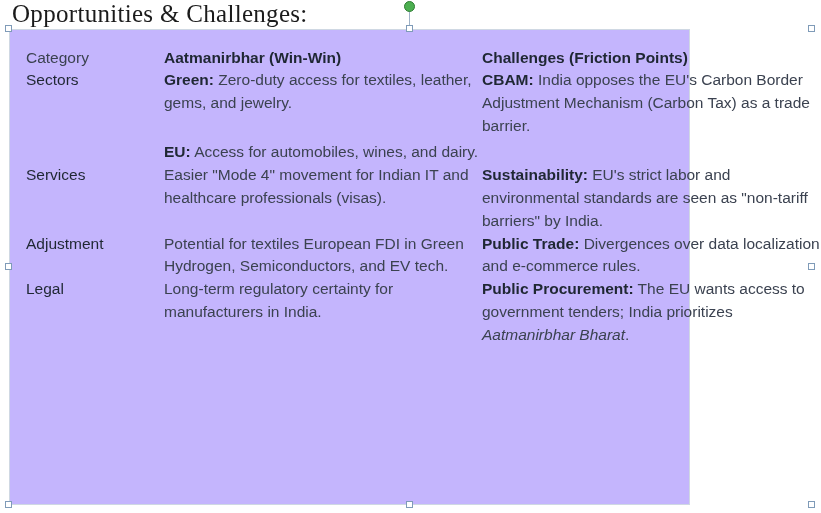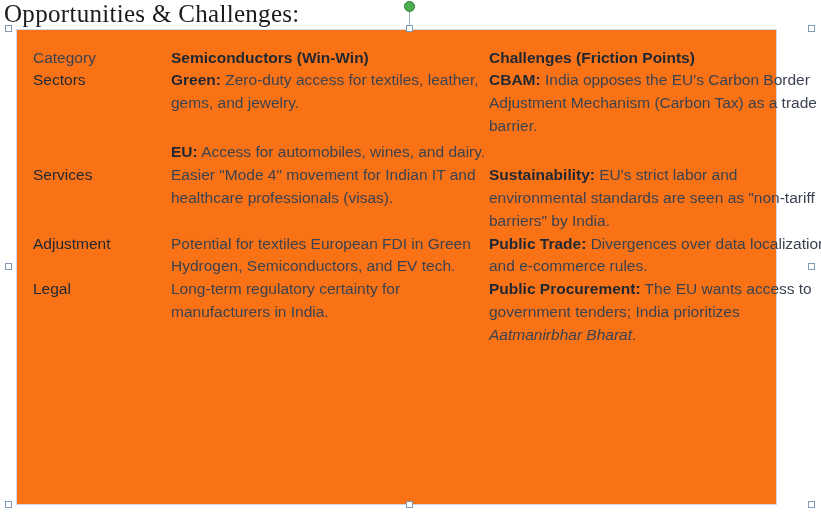--- a/index.html
+++ b/index.html
@@ -13,34 +13,34 @@
     font-family: "Liberation Sans", sans-serif;
     overflow: hidden;
     position: relative;
   }
 
   #page-title {
     font-family: "Liberation Serif", serif;
     font-size: 25px;
     color: #1b1b1b;
     position: absolute;
-    left: 4px;
+    left: 12px;
     top: 0px;
     letter-spacing: 0.3px;
     white-space: nowrap;
   }
 
   
   #table-object {
     position: absolute;
-    left: 16px;
+    left: 9px;
     top: 29px;
-    width: 761px;
+    width: 681px;
     height: 476px;
-    background: #f97316;
+    background: #c4b5fd;
     border: 1px solid #cfd8e3;
     box-sizing: border-box;
   }
 
   
   #rotate-handle-line {
     position: absolute;
     left: 409px;
     top: 8px;
     width: 1px;
@@ -141,21 +141,21 @@
   <div class="table-inner">
     <table class="content-table">
       <colgroup>
         <col class="col-cat">
         <col class="col-opp">
         <col class="col-chal">
       </colgroup>
       <thead>
         <tr>
           <th class="hdr hdr-cat">Category</th>
-          <th class="hdr hdr-b">Semiconductors (Win-Win)</th>
+          <th class="hdr hdr-b">Aatmanirbhar (Win-Win)</th>
           <th class="hdr hdr-b">Challenges (Friction Points)</th>
         </tr>
       </thead>
       <tbody>
         <tr class="row-sectors">
           <td class="cat-cell">Sectors</td>
           <td class="body-cell">
             <div>
               <b>Green:</b><span> Zero-duty access for textiles, leather, gems, and jewelry.</span>
             </div>

